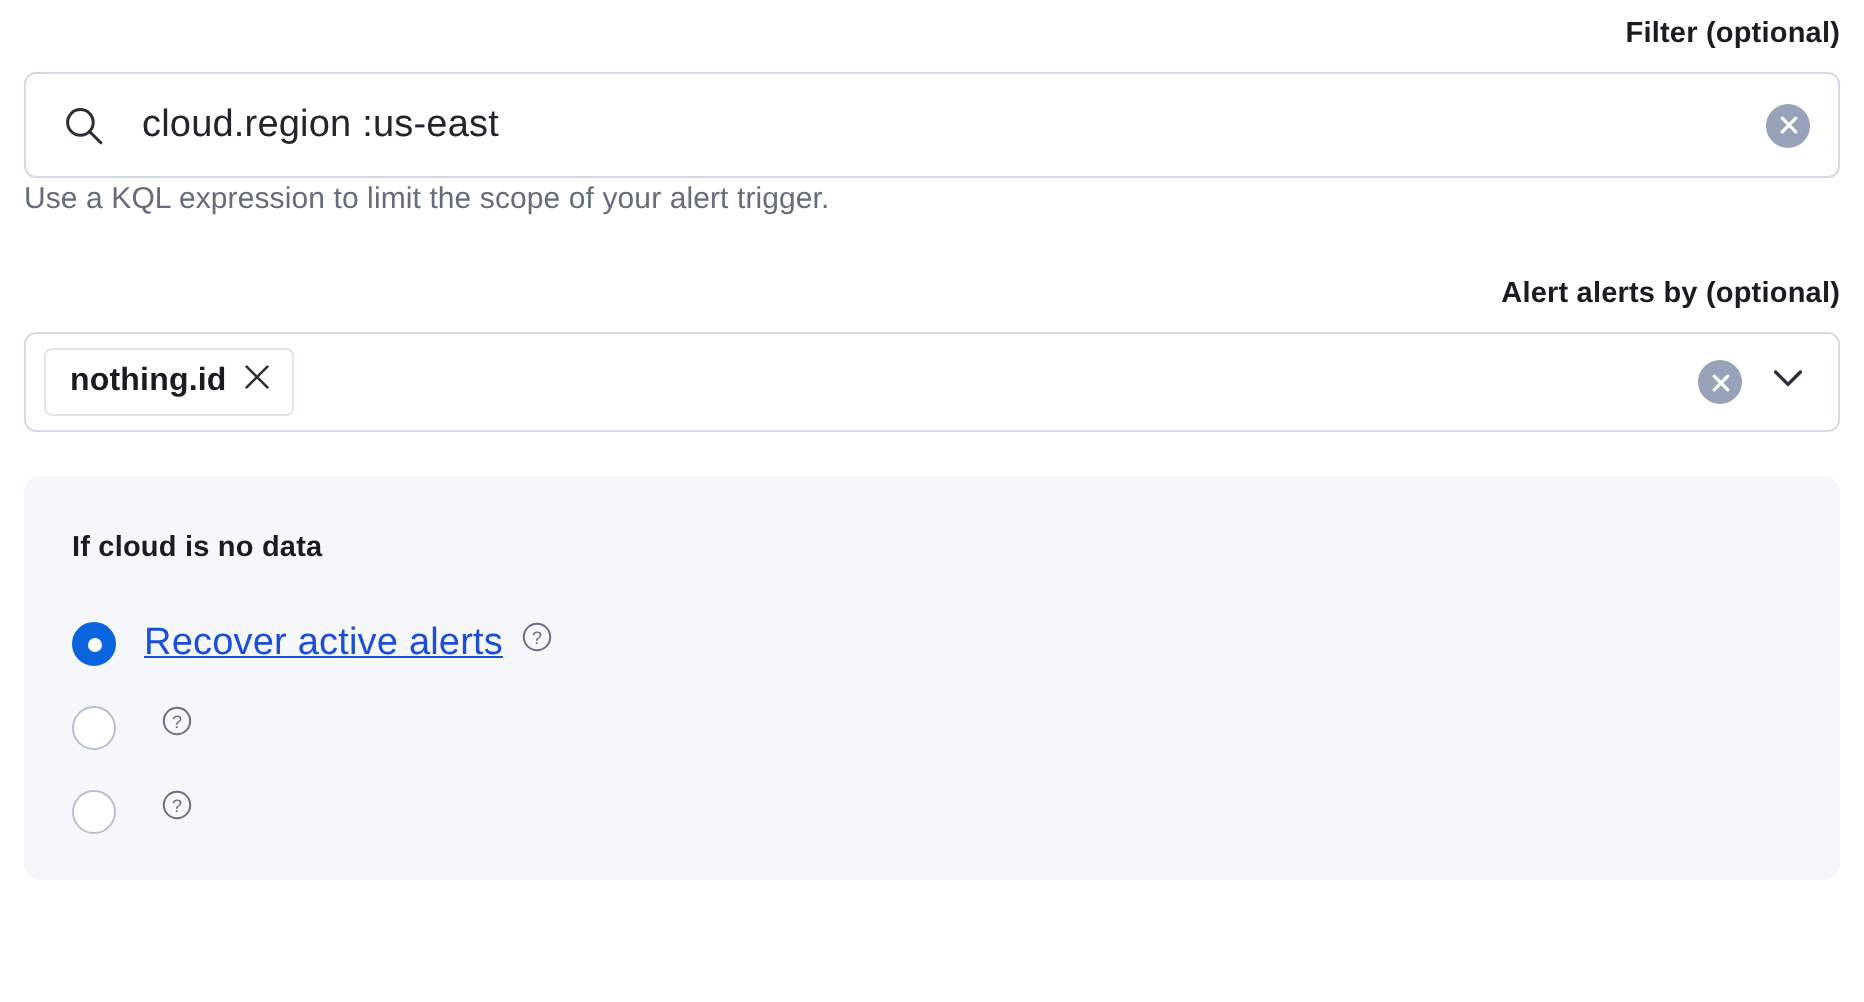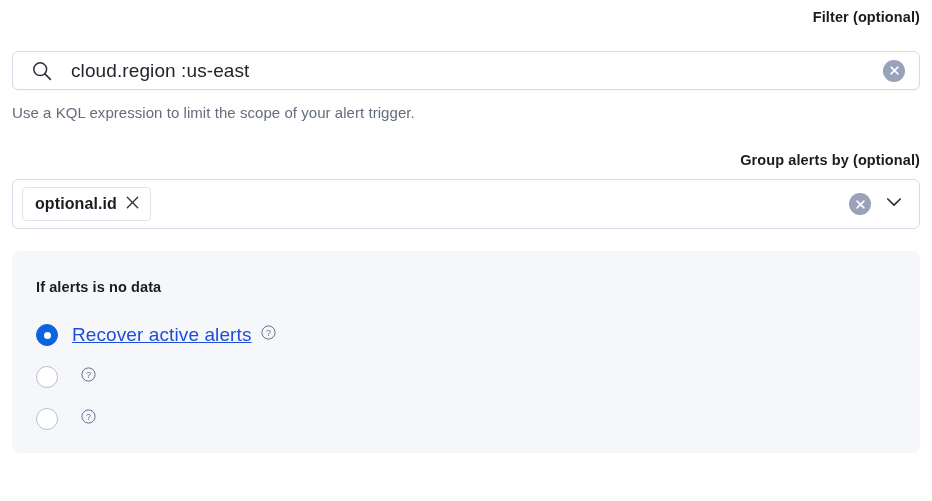--- a/index.html
+++ b/index.html
@@ -39,22 +39,22 @@
     color: #646c7d;
     line-height: 22px;
     letter-spacing: 0.05px;
   }
 
   
   .filter-block { padding-top: 7px; }
 
   .filter-input {
     position: relative;
-    margin-top: 24px;
-    height: 39px;
+    margin-top: 9px;
+    height: 53px;
     box-sizing: border-box;
     border: 1px solid #d5dbe6;
     border-radius: 6px;
     background: #ffffff;
     display: flex;
     align-items: center;
     padding: 0 14px 0 18px;
     box-shadow: 0 1px 0 rgba(16,24,40,0.02);
   }
   .search-icon {
@@ -79,21 +79,21 @@
     height: 22px;
     border-radius: 50%;
     background: #98a2b8;
     display: flex;
     align-items: center;
     justify-content: center;
     cursor: pointer;
   }
   .clear-circle svg { display: block; }
 
-  .filter-help { margin-top: 12px; }
+  .filter-help { }
 
   
   .group-block { margin-top: 26px; }
 
   .combo-box {
     margin-top: 9px;
     min-height: 50px;
     box-sizing: border-box;
     border: 1px solid #d5dbe6;
     border-radius: 6px;
@@ -218,26 +218,26 @@
           <line x1="2.1" y1="2.1" x2="8.9" y2="8.9" stroke="#ffffff" stroke-width="1.6" stroke-linecap="round"></line>
           <line x1="8.9" y1="2.1" x2="2.1" y2="8.9" stroke="#ffffff" stroke-width="1.6" stroke-linecap="round"></line>
         </svg>
       </span>
     </div>
 
     <div class="help-text filter-help">Use a KQL expression to limit the scope of your alert trigger.</div>
   </div>
 
   <div class="group-block">
-    <div class="field-label">Group alerts by (optional)</div>
+    <div class="field-label">Alert alerts by (optional)</div>
 
     <div class="combo-box">
       <div class="pill-area">
         <span class="pill">
-          <span>optional.id</span>
+          <span>nothing.id</span>
           <span class="pill-x">
             <svg width="13" height="13" viewBox="0 0 13 13" xmlns="http://www.w3.org/2000/svg">
               <line x1="1.3" y1="1.3" x2="11.7" y2="11.7" stroke="#2a2f3a" stroke-width="1.3" stroke-linecap="round"></line>
               <line x1="11.7" y1="1.3" x2="1.3" y2="11.7" stroke="#2a2f3a" stroke-width="1.3" stroke-linecap="round"></line>
             </svg>
           </span>
         </span>
       </div>
       <div class="combo-actions">
         <span class="clear-circle">
@@ -250,21 +250,21 @@
           <svg width="22" height="22" viewBox="0 0 22 22" fill="none" xmlns="http://www.w3.org/2000/svg">
             <path d="M4.8 8 L11 14.2 L17.2 8" stroke="#2a2f3a" stroke-width="1.7" stroke-linecap="round" stroke-linejoin="round"></path>
           </svg>
         </span>
       </div>
     </div>
 
   </div>
 
   <div class="nodata-panel">
-    <div class="panel-title">If alerts is no data</div>
+    <div class="panel-title">If cloud is no data</div>
 
     <div class="radio-list">
 
       <div class="radio-row checked">
         <span class="radio-mark"></span>
         <span class="radio-label">Recover active alerts</span>
         <span class="qmark">
           <svg width="15" height="15" viewBox="0 0 15 15" fill="none" xmlns="http://www.w3.org/2000/svg">
             <circle cx="7.5" cy="7.5" r="6.6" stroke="#69718a" stroke-width="1"></circle>
             <text x="7.5" y="10.9" text-anchor="middle" font-size="9" font-family="Liberation Sans, sans-serif" fill="#69718a">?</text>

